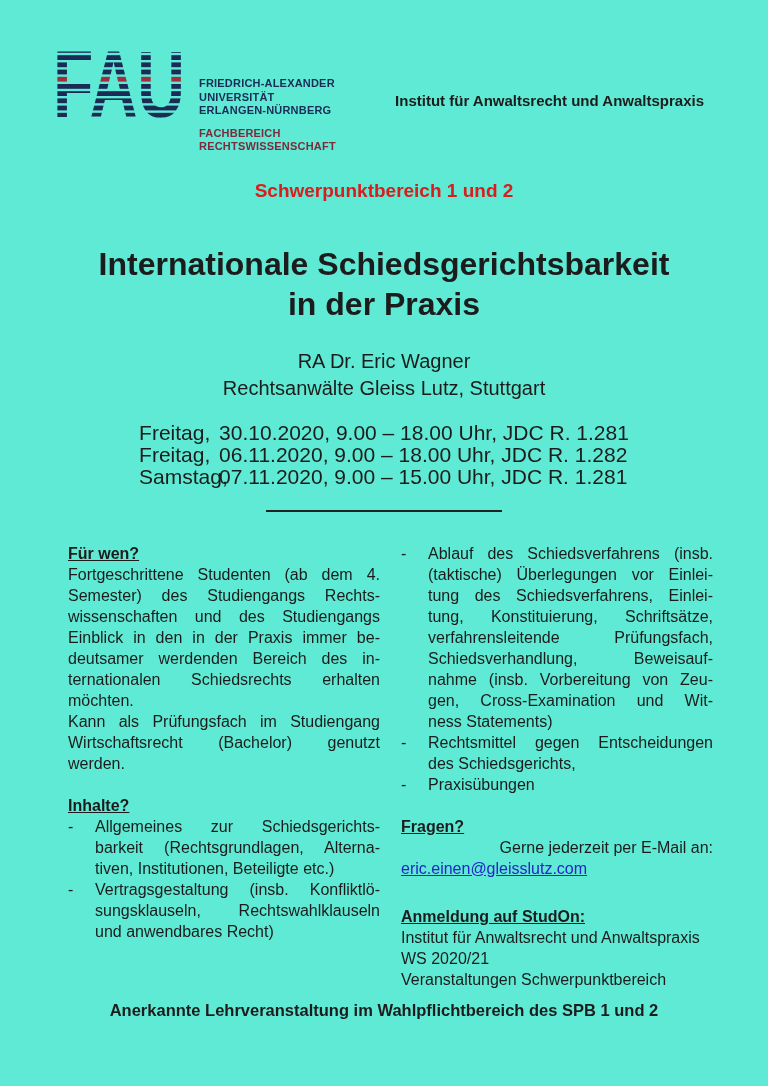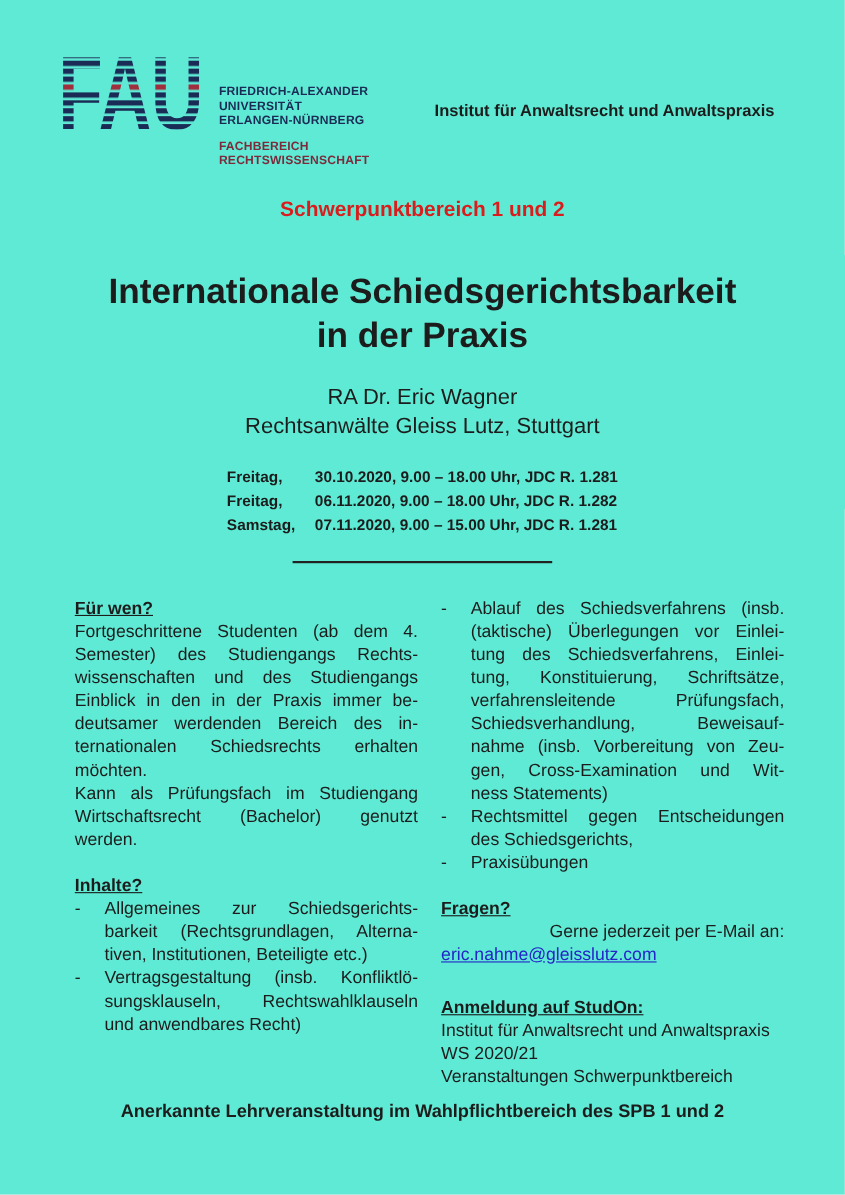--- a/index.html
+++ b/index.html
@@ -26,21 +26,21 @@
     line-height:13.5px; letter-spacing:0.2px;
   }
   .institute { margin-left:auto; margin-top:44px; font-weight:bold; font-size:15px; white-space:nowrap; }
 
   
   .section-title { text-align:center; color:#d91d1d; font-weight:bold; font-size:19px; margin-top:26px; }
   .main-title { text-align:center; font-weight:bold; font-size:32px; line-height:40px; margin-top:42px; }
   .speaker { text-align:center; font-size:20px; line-height:27px; margin-top:24px; }
 
   
-  .schedule { width:fit-content; margin:20px auto 0; font-weight:bold; font-size:14px; line-height:22px; }
+  .schedule { width:fit-content; margin:20px auto 0; font-weight:normal; font-size:21px; line-height:22px; }
   .sched-row { white-space:nowrap; }
   .sched-day { display:inline-block; width:80px; }
 
   .divider { width:236px; height:2px; background:#222222; margin:22px auto 0; }
 
   
   .columns { display:flex; padding:0 55px 0 68px; margin-top:31px; }
   .col { width:318px; font-size:16px; line-height:21px; }
   .col.left { margin-right:21px; }
   .heading { font-weight:bold; text-decoration:underline; }
@@ -206,21 +206,21 @@
           <div class="bullet">
             <span class="dash">-</span>
             <div class="btext">
               <div class="line">Praxisübungen</div>
             </div>
           </div>
         </div>
 
       <div class="heading mt">Fragen?</div>
       <div class="plain">Gerne jederzeit per E-Mail an:</div>
-      <a class="email" href="#">eric.nahme@gleisslutz.com</a>
+      <a class="email" href="#">eric.einen@gleisslutz.com</a>
 
       <div class="heading mt2">Anmeldung auf StudOn:</div>
       <div class="nojust">
 
       <div class="line">Institut für Anwaltsrecht und Anwaltspraxis</div>
           <div class="line">WS 2020/21</div>
           <div class="line">Veranstaltungen Schwerpunktbereich</div>
         </div>
     </div>
 

